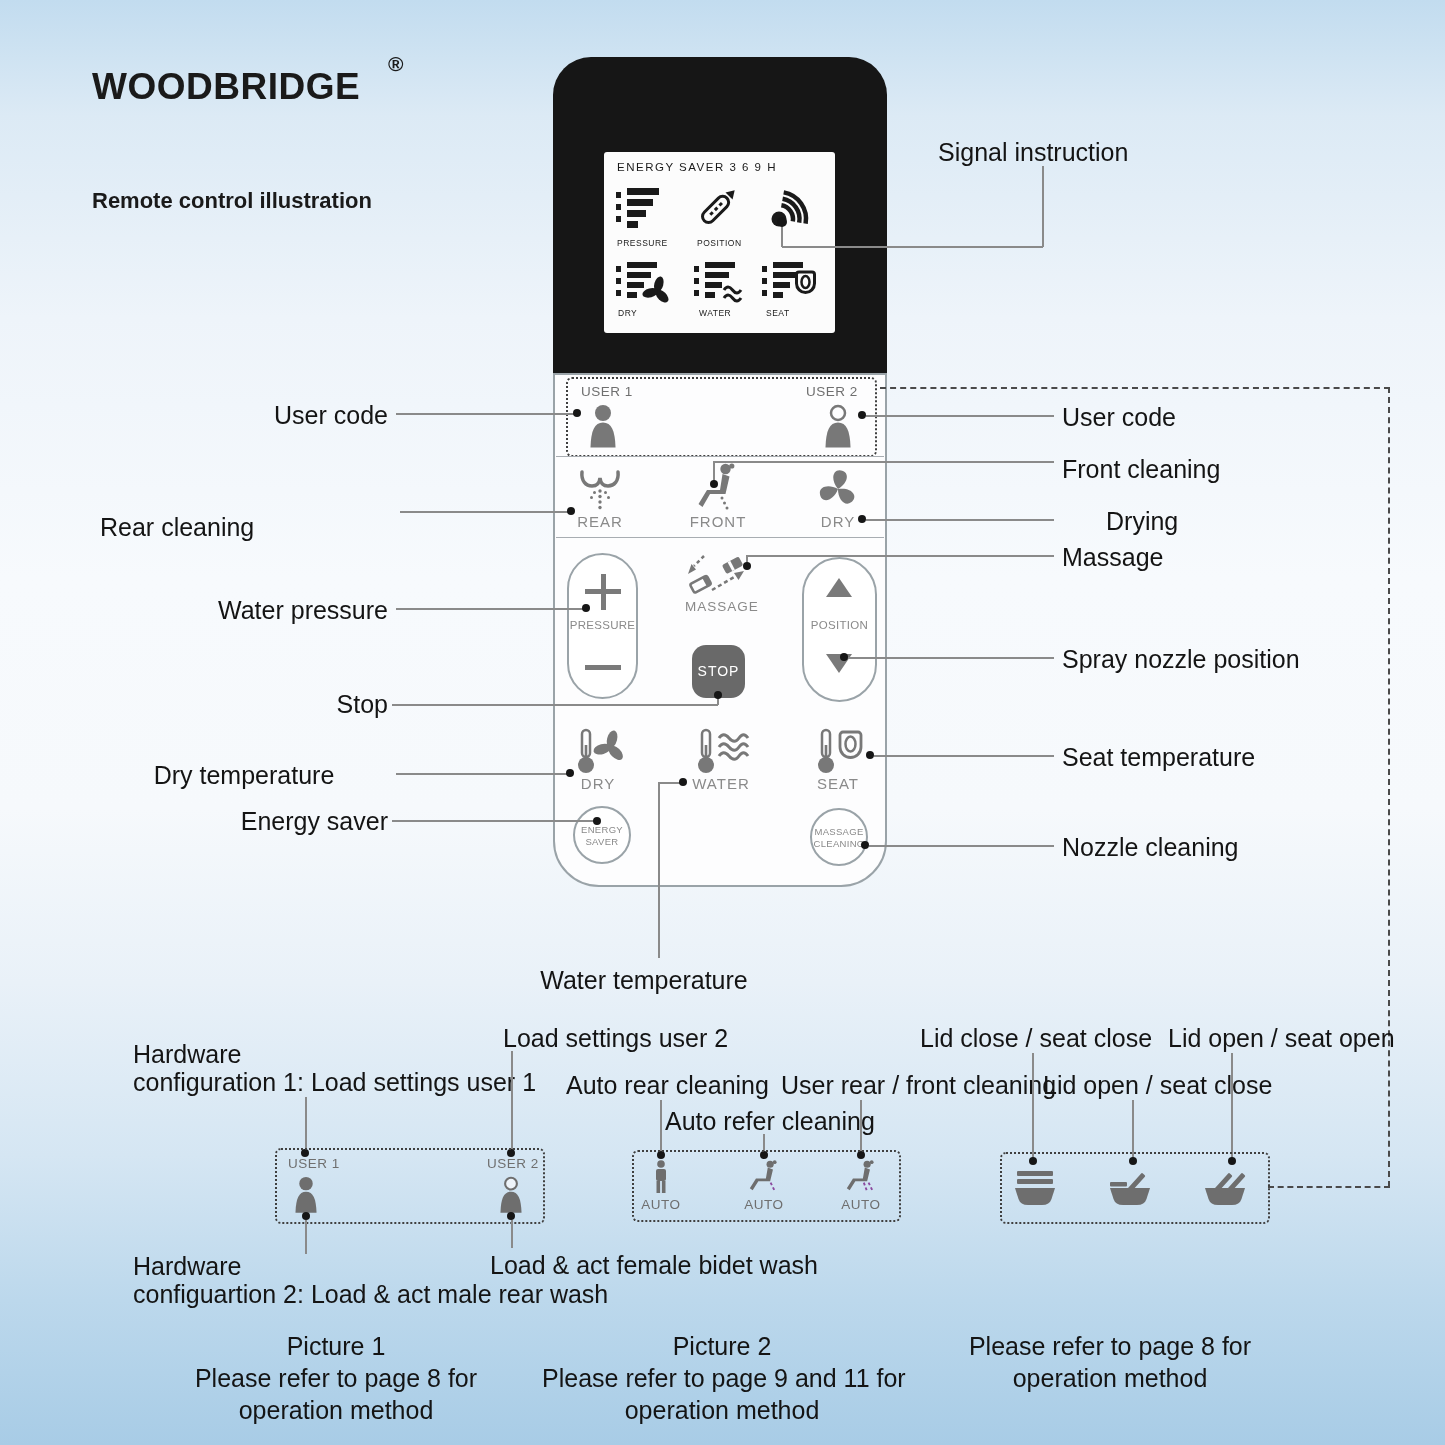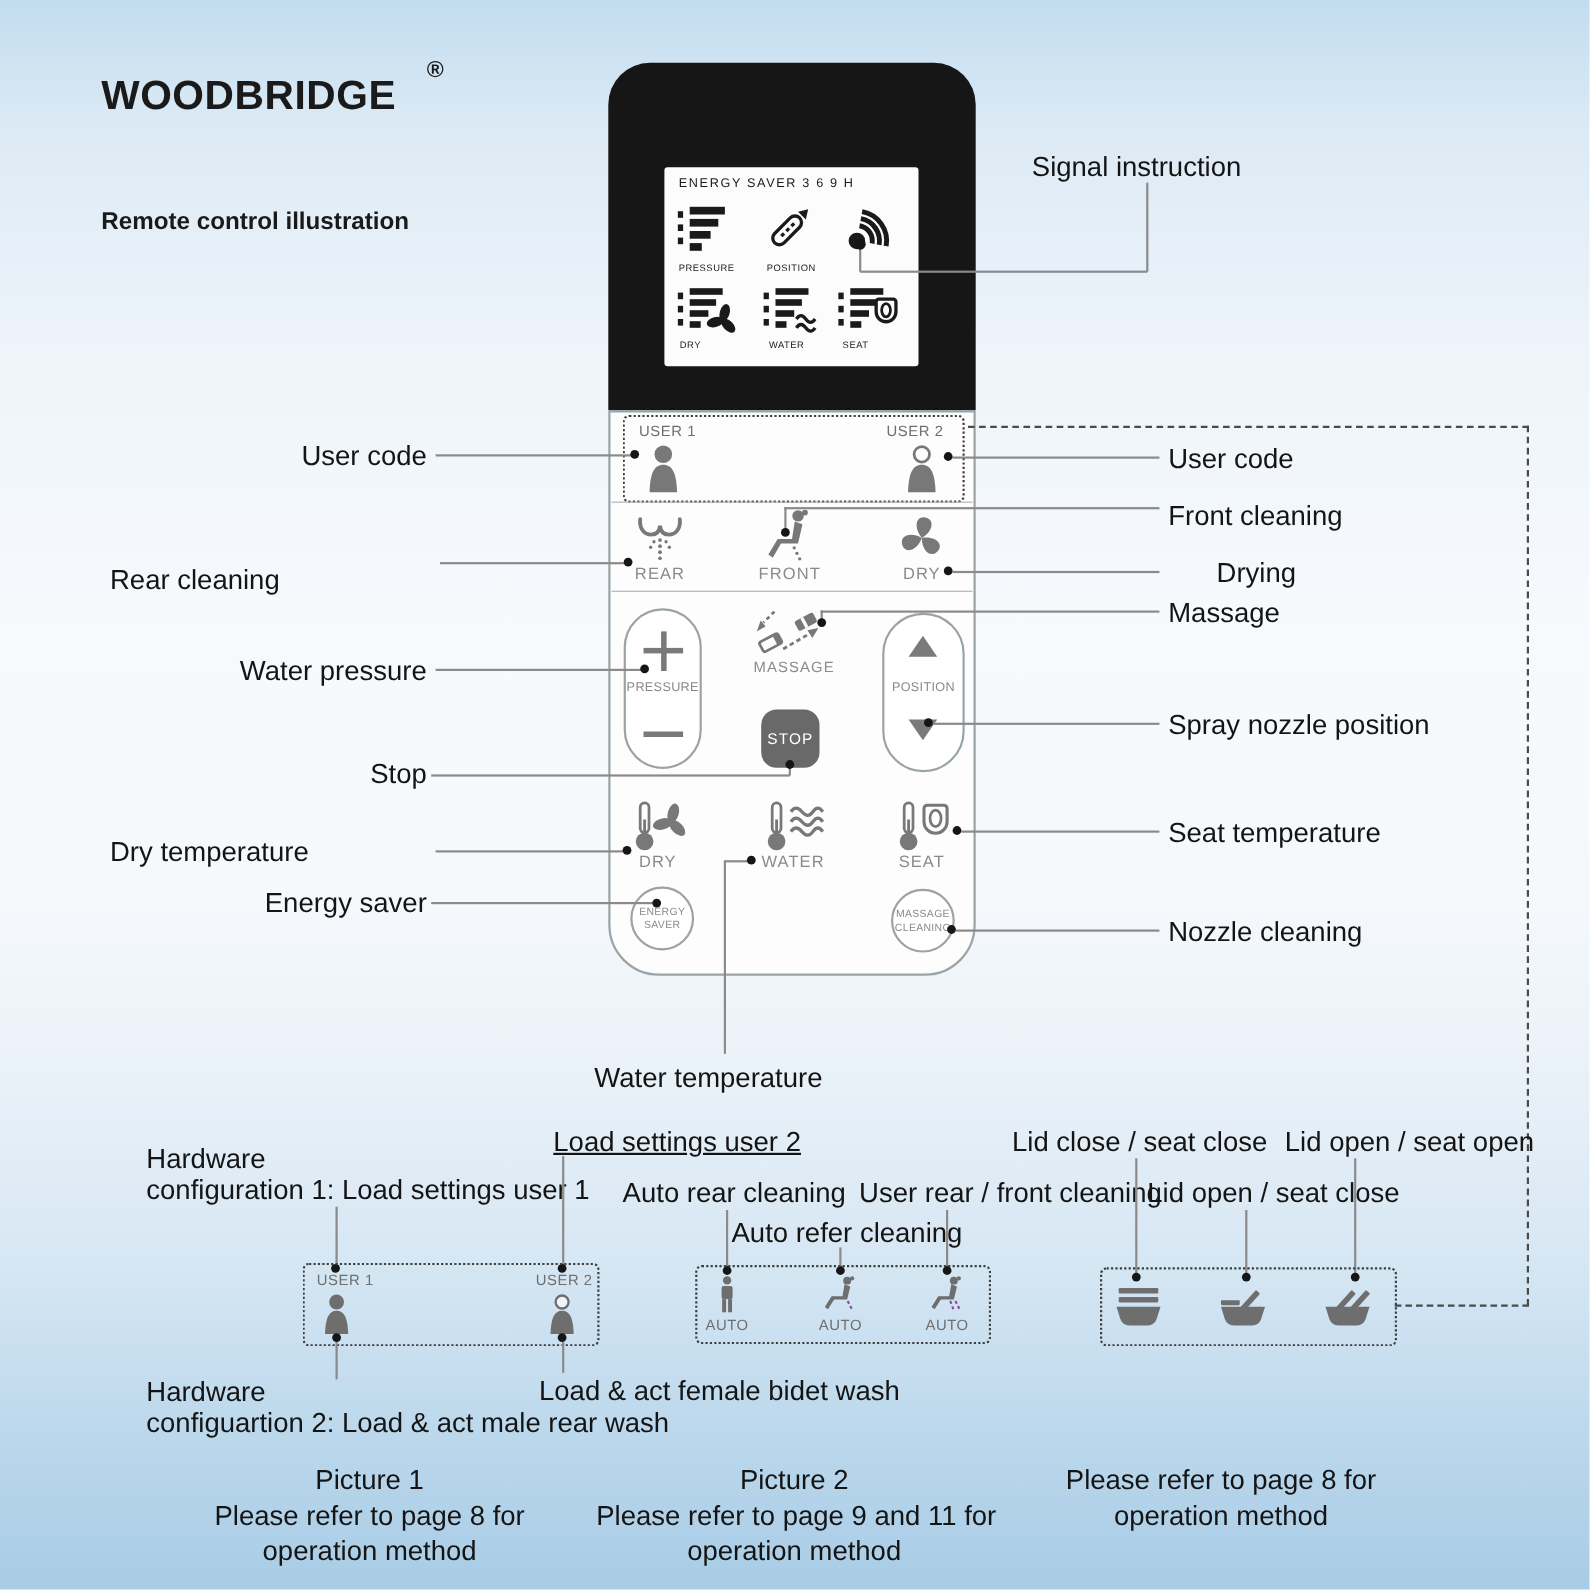--- a/index.html
+++ b/index.html
@@ -242,21 +242,21 @@
 
   <div class="lbl" style="left:100px;top:596px;width:288px;text-align:right;">Water pressure</div>
   <div class="hl" style="left:396px;top:608px;width:190px;"></div>
   <div class="dot" style="left:582px;top:604px;"></div>
 
   <div class="lbl" style="left:100px;top:690px;width:288px;text-align:right;">Stop</div>
   <div class="hl" style="left:392px;top:704px;width:326px;"></div>
   <div class="vl" style="left:717px;top:697px;height:8px;"></div>
   <div class="dot" style="left:714px;top:691px;"></div>
 
-  <div class="lbl" style="left:100px;top:761px;width:288px;text-align:left;">Dry temperature</div>
+  <div class="lbl" style="left:100px;top:761px;width:288px;text-align:center;">Dry temperature</div>
   <div class="hl" style="left:396px;top:773px;width:174px;"></div>
   <div class="dot" style="left:566px;top:769px;"></div>
 
   <div class="lbl" style="left:100px;top:807px;width:288px;text-align:right;">Energy saver</div>
   <div class="hl" style="left:392px;top:820px;width:204px;"></div>
   <div class="dot" style="left:593px;top:817px;"></div>
 
   <div class="lbl" style="left:938px;top:138px;">Signal instruction</div>
   <div class="vl" style="left:1042px;top:166px;height:81px;"></div>
   <div class="hl" style="left:782px;top:246px;width:261px;"></div>
@@ -297,21 +297,21 @@
   <div class="dot" style="left:679px;top:778px;"></div>
   <div class="vl" style="left:658px;top:782px;height:176px;"></div>
   <div class="lbl lbl-c" style="left:536px;top:966px;width:216px;">Water temperature</div>
 
   <div class="dash-h" style="left:880px;top:387px;width:510px;"></div>
   <div class="dash-v" style="left:1388px;top:387px;height:800px;"></div>
   <div class="dash-h" style="left:1268px;top:1186px;width:122px;"></div>
 
   <div class="lbl" style="left:133px;top:1040px;">Hardware</div>
   <div class="lbl" style="left:133px;top:1068px;">configuration 1: Load settings user 1</div>
-  <div class="lbl" style="left:503px;top:1024px;text-decoration:underline;">Load settings user 2</div>
+  <div class="lbl" style="left:503px;top:1024px;">Load settings user 2</div>
   <div class="vl" style="left:305px;top:1097px;height:54px;"></div>
   <div class="dot" style="left:301px;top:1149px;"></div>
   <div class="vl" style="left:511px;top:1051px;height:100px;"></div>
   <div class="dot" style="left:507px;top:1149px;"></div>
 
   <div class="dotted-box" style="left:275px;top:1148px;width:266px;height:72px;"></div>
   <div class="small-lbl" style="left:288px;top:1156px;">USER 1</div>
   <div class="small-lbl" style="left:487px;top:1156px;">USER 2</div>
   <svg class="abs" style="left:290px;top:1176px;" width="32" height="38" viewBox="0 0 38 44" fill="#6e6e6e">
     <circle cx="19" cy="8.5" r="8"></circle>

